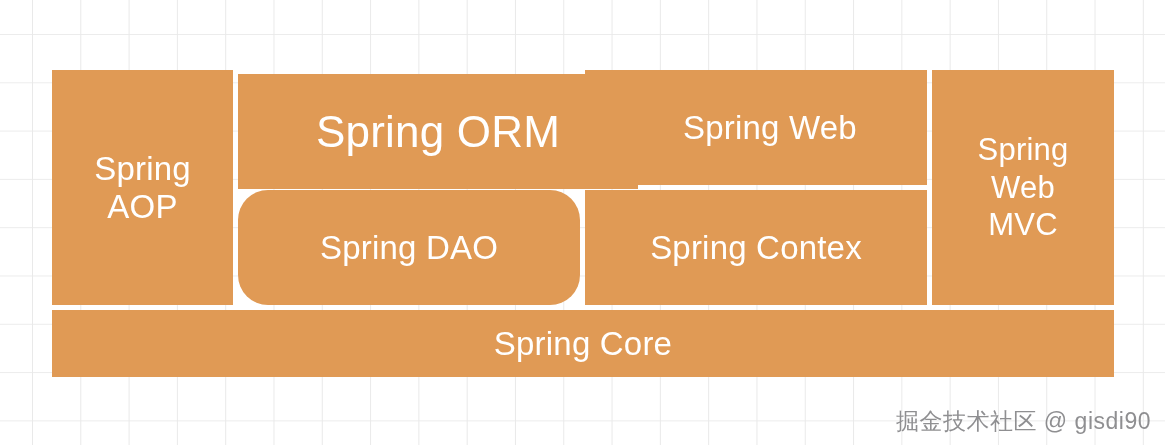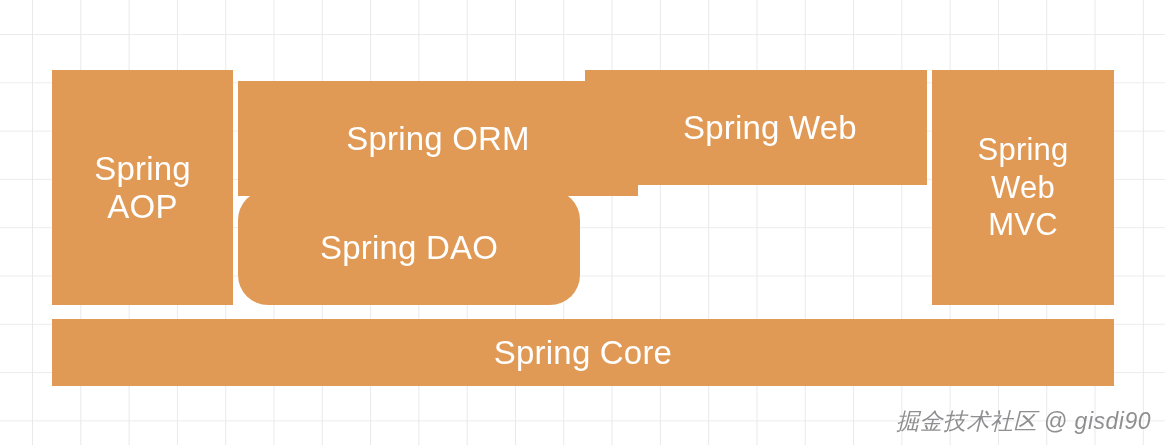--- a/index.html
+++ b/index.html
@@ -65,24 +65,24 @@
     left: 0px;
     top: 0px;
     width: 181px;
     height: 235px;
     font-size: 33px;
   }
 
   
   #block-spring-orm {
     left: 186px;
-    top: 11px;
+    top: 4px;
     width: 400px;
     height: 115px;
-    font-size: 33px;
+    font-size: 44px;
   }
 
   
   #block-spring-dao {
     left: 186px;
     top: 120px;
     width: 342px;
     height: 115px;
     font-size: 33px;
     border-radius: 30px;
@@ -117,41 +117,39 @@
     line-height: 1.22;
   }
 
   
   #block-spring-core {
     left: 0px;
     top: 240px;
     width: 1062px;
     height: 67px;
     font-size: 33px;
-    margin-top: 9px;
   }
 
   .block-label {
     display: block;
     white-space: pre-line;
     pointer-events: none;
   }
 
   
   #watermark {
     position: absolute;
     right: 14px;
     bottom: 8px;
     font-family: "Liberation Sans", sans-serif;
     font-size: 23px;
     color: #77777a;
     opacity: 0.82;
     white-space: nowrap;
     letter-spacing: 0.5px;
-    font-style: italic;
   }
 </style>
 </head>
 <body>
 
 <div id="canvas">
 
   <div id="grid-background"></div>
 
   <div id="spring-diagram">
@@ -166,20 +164,23 @@
     </div>
 
     <div class="block" id="block-spring-dao">
       <span class="block-label">Spring DAO</span>
     </div>
 
     <div class="block" id="block-spring-web">
       <span class="block-label">Spring Web</span>
     </div>
 
+    <div class="block" id="block-spring-contex">
+      <span class="block-label">Spring Contex</span>
+    </div>
 
     <div class="block" id="block-spring-web-mvc">
       <span class="block-label">Spring
 Web
 MVC</span>
     </div>
 
     <div class="block" id="block-spring-core">
       <span class="block-label">Spring Core</span>
     </div>

